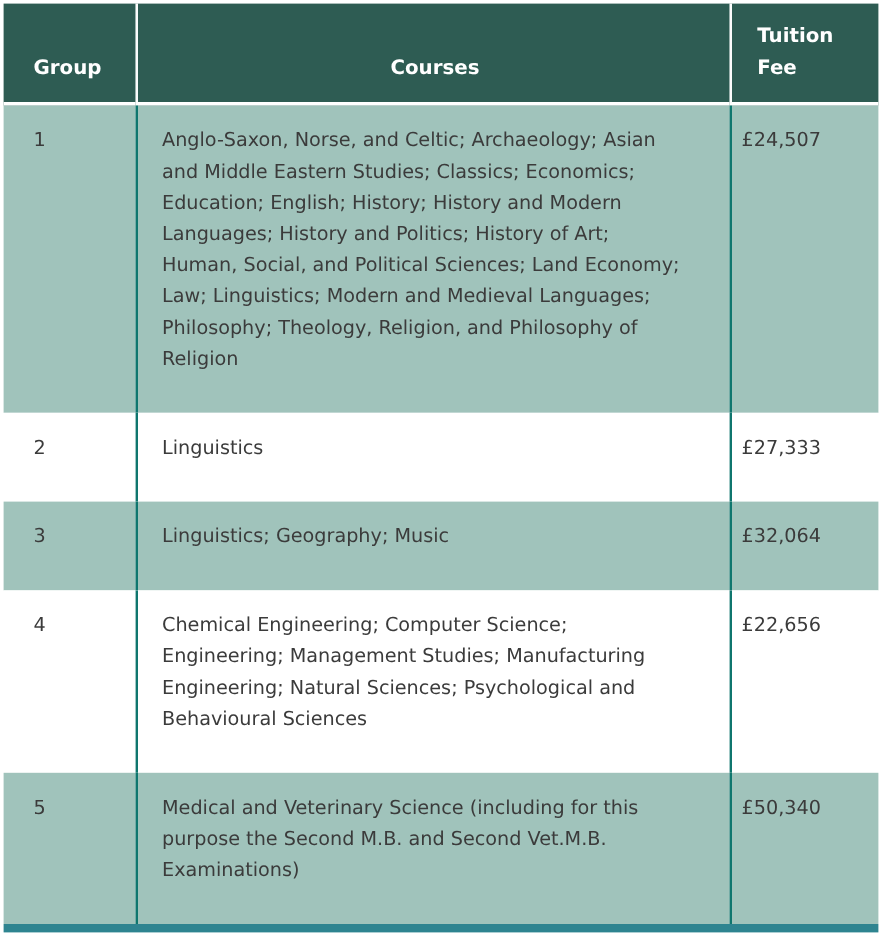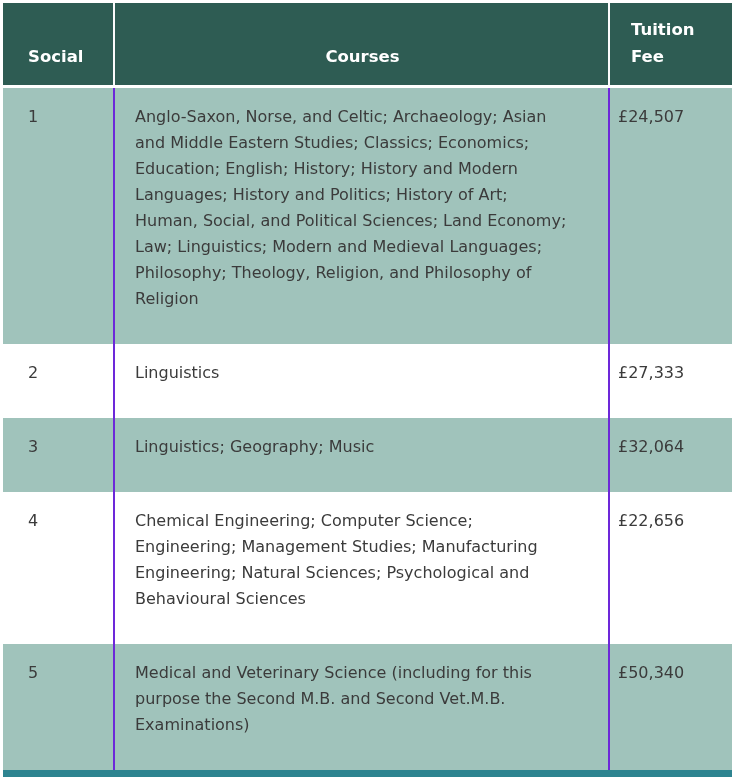--- a/index.html
+++ b/index.html
@@ -48,21 +48,21 @@
   th + th { border-left: 2px solid #fbfcfc; }
 
   td {
     font-size: 16px;
     line-height: 26px;
     color: #3b3b3b;
     vertical-align: top;
     background: #ffffff;
     padding: 16px 20px 32px 25px;
   }
-  td + td { border-left: 2px solid #6d28d9; }
+  td + td { border-left: 2px solid #0f766e; }
   td.c-courses { padding-left: 20px; padding-right: 38px; }
   td.c-fee     { padding-left: 8px; padding-right: 6px; white-space: nowrap; }
   tr.alt td { background: #a0c3bb; }
 
   .bottom-bar {
     width: 729px;
     height: 7px;
     background: #2e8490;
   }
 </style>
@@ -71,21 +71,21 @@
 
 <div class="page">
   <table class="fees-table">
     <colgroup>
       <col class="col-group">
       <col class="col-courses">
       <col class="col-fee">
     </colgroup>
     <thead>
       <tr>
-        <th class="h-group">Social</th>
+        <th class="h-group">Group</th>
         <th class="h-courses">Courses</th>
         <th class="h-fee">Tuition Fee</th>
       </tr>
     </thead>
     <tbody>
       <tr class="alt">
         <td class="c-group">1</td>
         <td class="c-courses">Anglo-Saxon, Norse, and Celtic; Archaeology; Asian and Middle Eastern Studies; Classics; Economics; Education; English; History; History and Modern Languages; History and Politics; History of Art; Human, Social, and Political Sciences; Land Economy; Law; Linguistics; Modern and Medieval Languages; Philosophy; Theology, Religion, and Philosophy of Religion</td>
         <td class="c-fee">£24,507</td>
       </tr>

